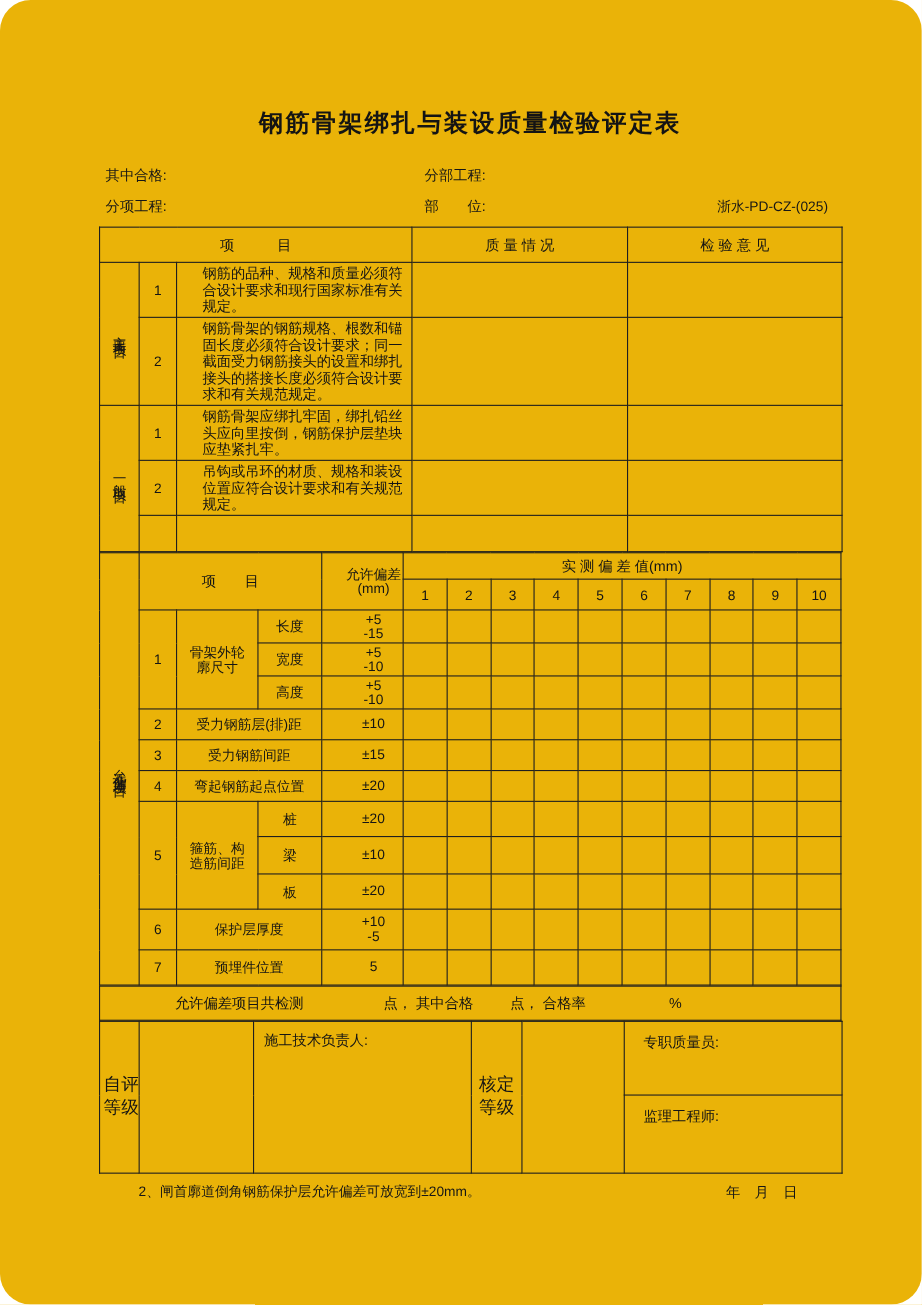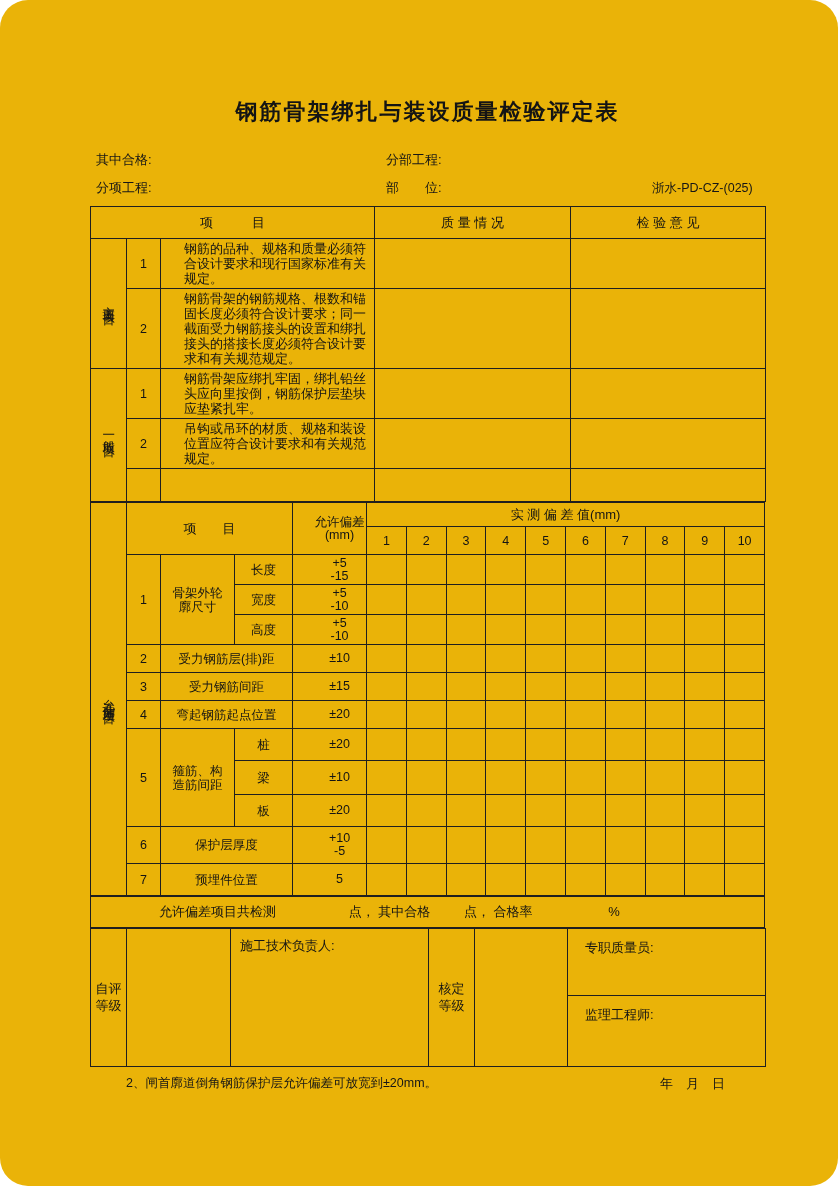--- a/index.html
+++ b/index.html
@@ -59,21 +59,21 @@
     text-orientation: upright;
     letter-spacing: 3px;
     font-size: 12.5px;
     line-height: 1;
   }
   .wrap2 {
     width: 2.4em;
     margin: 0 auto;
     line-height: 1.3;
     text-align: center;
-    font-size: 13px;
+    font-size: 16px;
   }
   td.topleft { text-align: left; vertical-align: top; padding: 8px 0 0 9px; font-size: 13px; }
   td.sig { padding: 10px 0 0 17px; }
   .sumcell { text-align: left; font-size: 13px; }
   .sumcell .p1 { margin-left: 68px; }
   .sumcell .p2 { margin-left: 69px; }
   .sumcell .p3 { margin-left: 30px; }
   .sumcell .p4 { margin-left: 72px; }
   .note {
     position: absolute;

